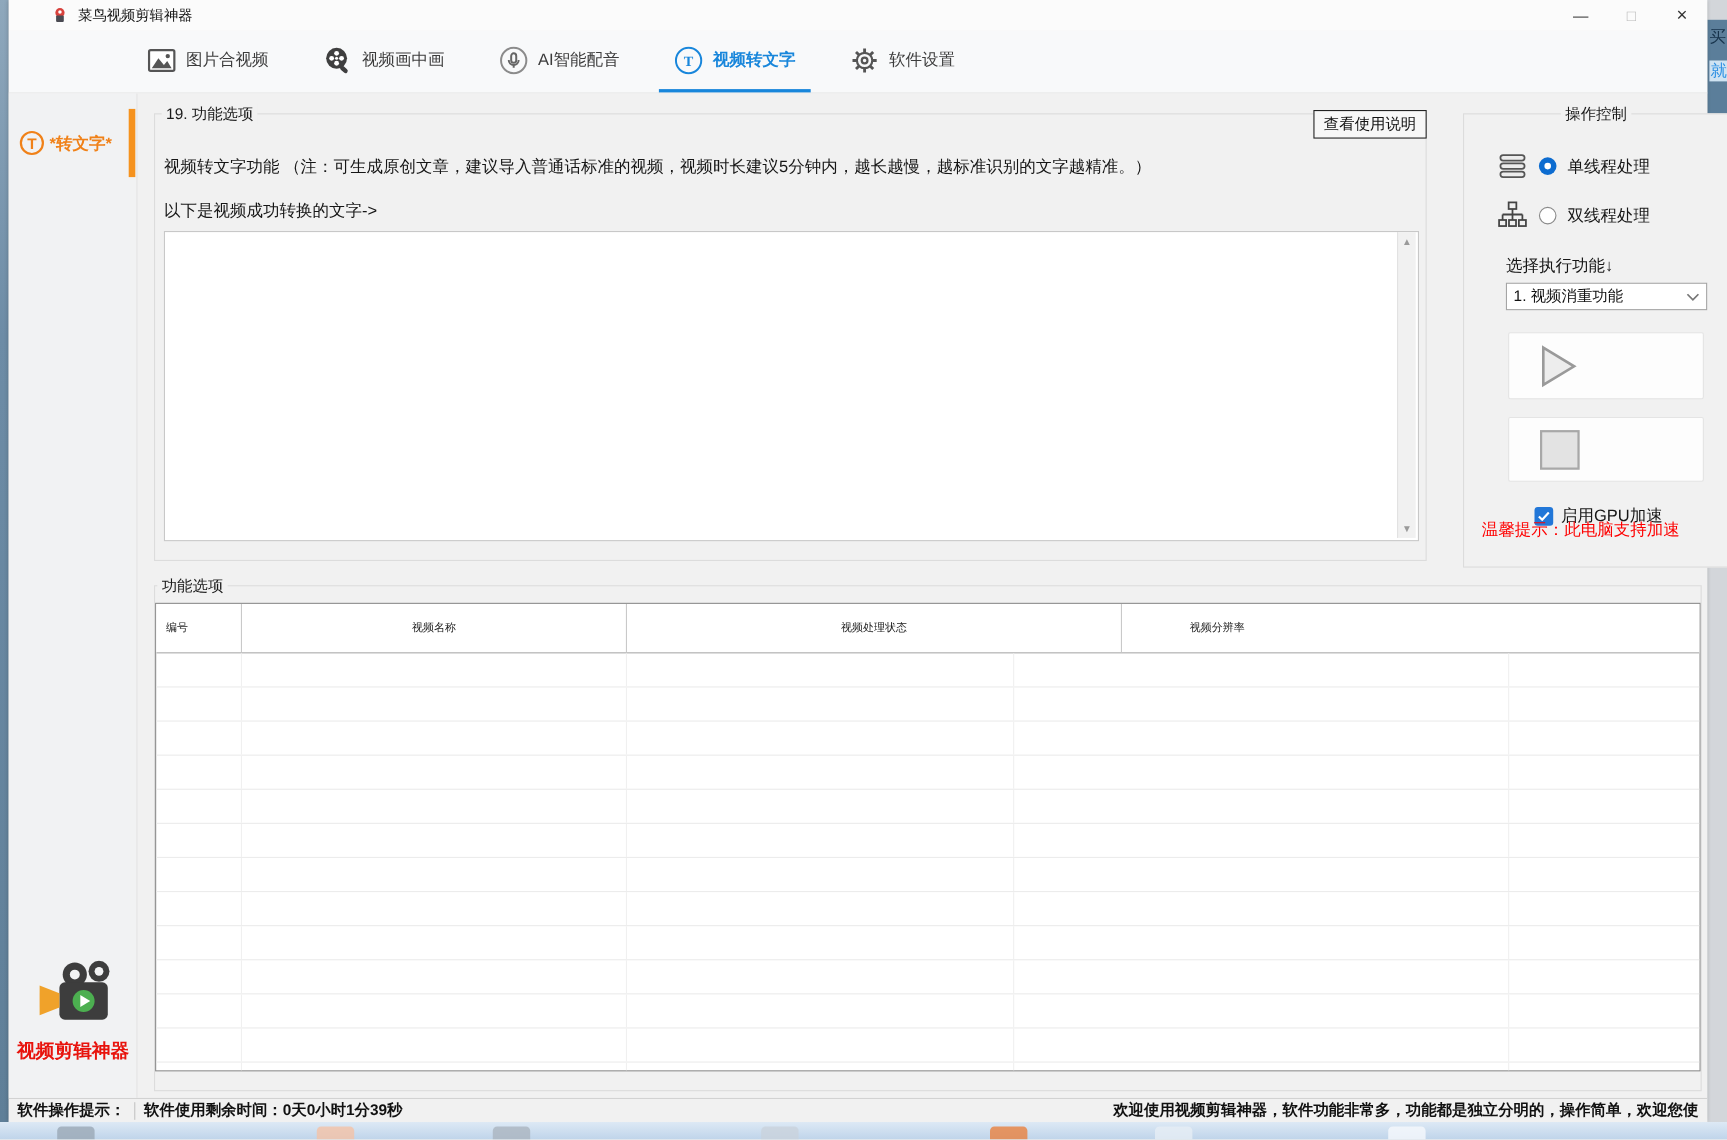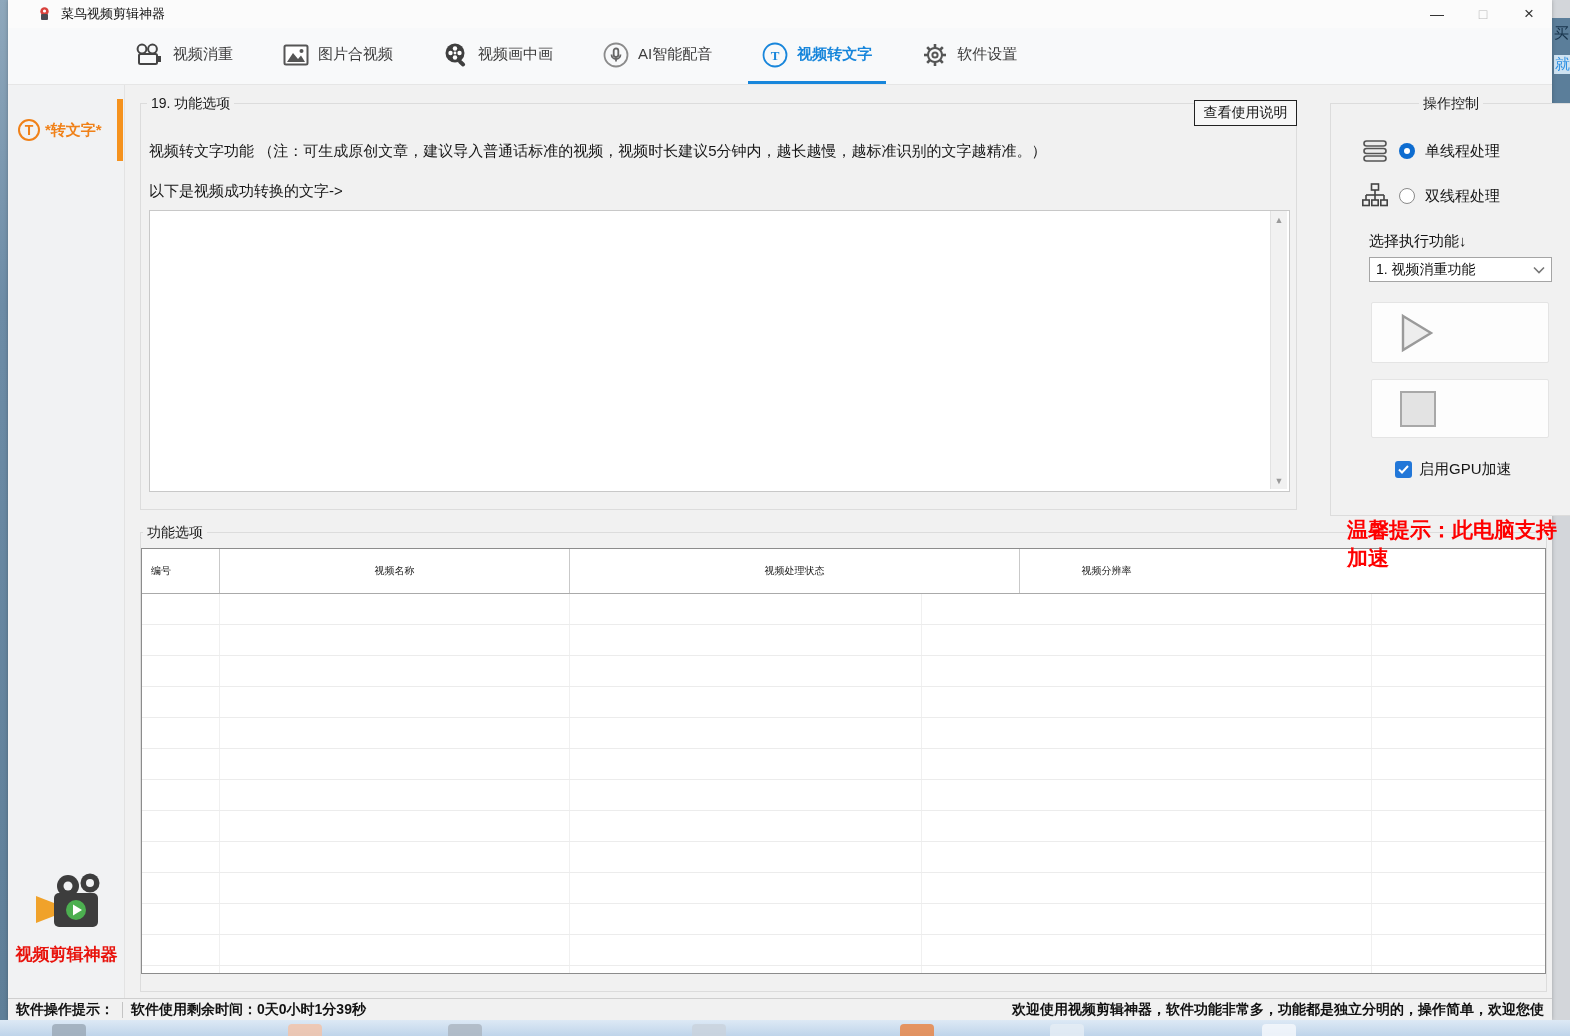--- a/index.html
+++ b/index.html
@@ -13,21 +13,21 @@
   .right-strip .blue-seg { position:absolute; left:0; top:18px; width:18px; height:155px; background:#5b7e9a; }
   .rs-glyph { position:absolute; left:2px; font-size:15px; color:#16324a; }
   .rs-glyph.blue { color:#2b8fe3; background:#cfe3f2; padding:0 1px; }
   .rs-line { position:absolute; left:0; width:18px; height:1px; background:#c2c6ca; }
 
   
   .window { position:absolute; left:8px; top:0; width:1544px; height:1020px;
     background:#f1f1f1; z-index:1; box-shadow:0 0 4px rgba(0,0,0,.25); display:flex; flex-direction:column; }
 
   
-  .titlebar { height:28px; background:#fbfbfb; display:flex; align-items:center; padding-left:28px; flex:0 0 auto; }
+  .titlebar { height:28px; background:#fbfbfb; display:flex; align-items:center; padding-left:38px; flex:0 0 auto; }
   .app-icon { width:17px; height:17px; margin-right:8px; }
   .title-text { font-size:13px; color:#111; }
   .win-controls { margin-left:auto; display:flex; align-items:center; height:100%; }
   .win-btn { width:46px; height:28px; display:flex; align-items:center; justify-content:center;
     font-size:14px; color:#333; cursor:default; }
   .win-btn.max { color:#b9b9b9; }
   .win-btn.close { font-size:17px; }
 
   
   .tabbar { height:57px; background:#f8f9fa; display:flex; align-items:stretch; padding-left:112px;
@@ -91,21 +91,21 @@
   .dropdown { position:absolute; left:38px; top:153px; width:183px; height:25px; background:#fff; border:1px solid #a5a5a5;
     display:flex; align-items:center; padding:0 6px; font-size:14px; color:#111; }
   .dd-chev { margin-left:auto; }
   .big-btn { position:absolute; left:40px; width:178px; background:#fdfdfd; border:1px solid #e4e4e4; border-radius:2px;
     display:flex; align-items:center; }
   .play-btn { top:198px; height:61px; }
   .stop-btn { top:275px; height:59px; }
   .stop-square { width:36px; height:36px; margin-left:28px; background:#e3e3e3; border:2px solid #a8a8a8; }
   .gpu-row { position:absolute; left:64px; top:356px; display:flex; align-items:center; gap:7px; }
   .checkbox { width:17px; height:17px; background:#2277d8; border-radius:3px; display:flex; align-items:center; justify-content:center; }
-  .gpu-hint { position:absolute; left:16px; top:412px; font-size:21px; font-weight:bold; color:#fe0000; }
+  .gpu-hint { position:absolute; left:16px; top:368px; font-size:15px; font-weight:normal; color:#fe0000; }
 
   
   .statusbar { height:22px; flex:0 0 auto; background:#f1f1f1; border-top:1px solid #cfcfcf;
     display:flex; align-items:center; font-size:14px; font-weight:bold; color:#111; overflow:hidden; }
   .sb-cell { padding:0 8px; white-space:nowrap; }
   .sb-div { width:1px; height:16px; background:#c4c4c4; }
   .sb-right { margin-left:auto; white-space:nowrap;font-family:Liberation Serif, serif; }
 
   
   .taskbar { position:absolute; left:0; top:1020px; width:1570px; height:16px;
@@ -138,29 +138,20 @@
     </svg>
     <span class="title-text">菜鸟视频剪辑神器</span>
     <div class="win-controls">
       <div class="win-btn">—</div>
       <div class="win-btn max">□</div>
       <div class="win-btn close">×</div>
     </div>
   </div>
 
   <div class="tabbar">
-    <div class="tab">
-      <svg width="30" height="24" viewBox="0 0 30 24">
-        <circle cx="8" cy="6" r="4.4" fill="none" stroke="#444" stroke-width="2"></circle>
-        <circle cx="18.5" cy="6" r="4.4" fill="none" stroke="#444" stroke-width="2"></circle>
-        <rect x="5" y="11" width="18" height="10" rx="1.5" fill="none" stroke="#444" stroke-width="2"></rect>
-        <rect x="23.5" y="13" width="3.5" height="6" fill="#444"></rect>
-      </svg>
-      <span>视频消重</span>
-    </div>
     <div class="tab">
       <svg width="26" height="24" viewBox="0 0 26 24">
         <rect x="1.5" y="2.5" width="23" height="19" rx="1.5" fill="#fff" stroke="#555" stroke-width="2"></rect>
         <polygon points="4,19 10,10 15,16 18,12.5 22,19" fill="#555"></polygon>
         <circle cx="18.5" cy="8" r="2" fill="#555"></circle>
       </svg>
       <span>图片合视频</span>
     </div>
     <div class="tab">
       <svg width="26" height="26" viewBox="0 0 26 26">

